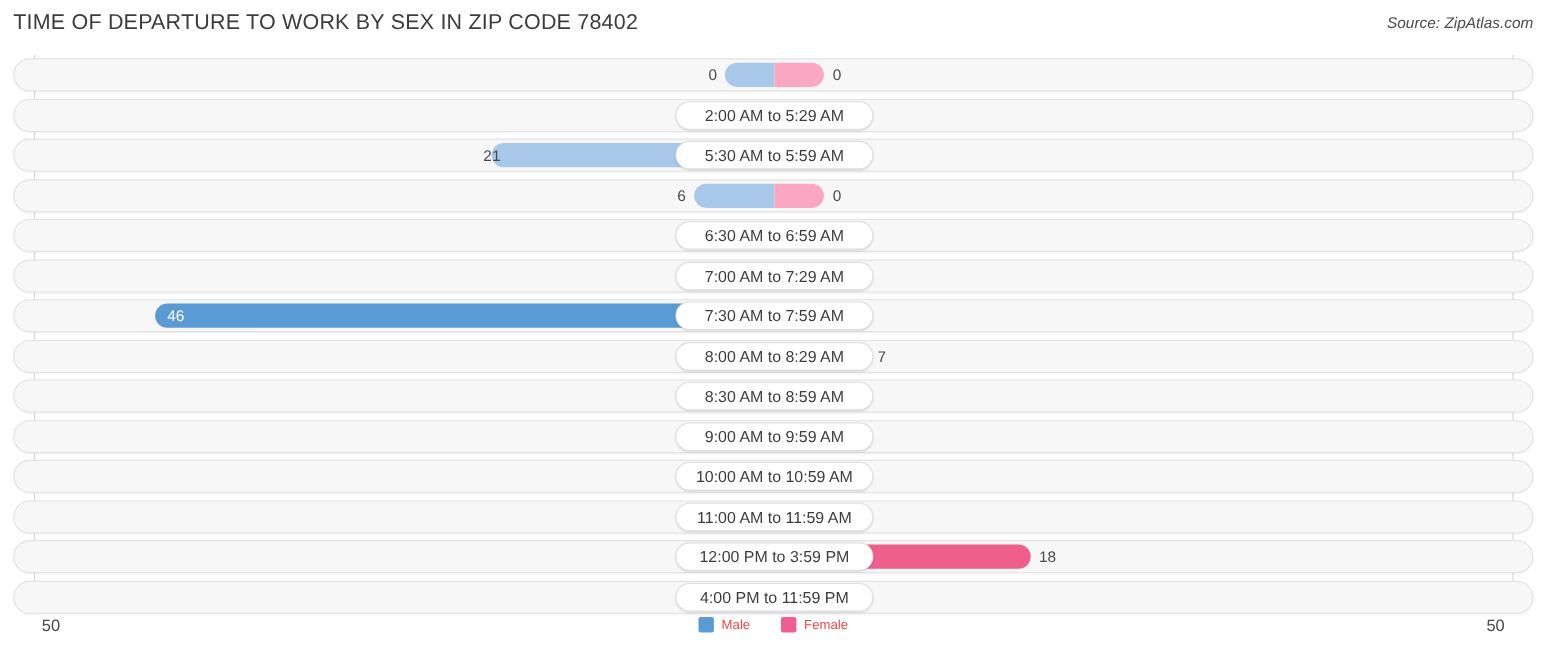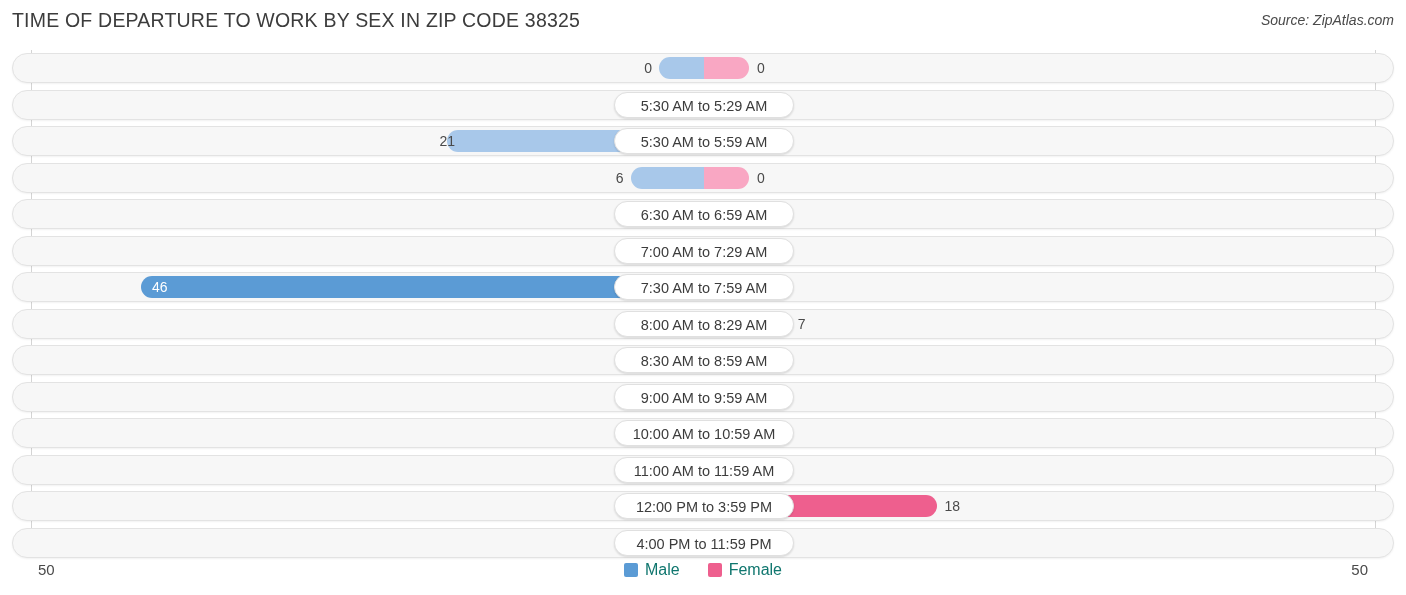--- a/index.html
+++ b/index.html
@@ -158,29 +158,29 @@
   .legend-swatch {
     display: inline-block;
     vertical-align: middle;
     width: 14px; height: 14px;
     border-radius: 2px;
   }
   .legend-text {
     display: inline-block;
     vertical-align: middle;
     margin-left: 7px;
-    font-size: 16px;
-    color: #0f766e;
+    font-size: 12px;
+    color: #ef4444;
   }
 </style>
 </head>
 <body>
 
 <div id="header">
-  <div id="chart-title">TIME OF DEPARTURE TO WORK BY SEX IN ZIP CODE 38325</div>
+  <div id="chart-title">TIME OF DEPARTURE TO WORK BY SEX IN ZIP CODE 78402</div>
   <div id="source-label">Source: ZipAtlas.com</div>
 </div>
 
 <div id="plot">
   <div class="axis-line" id="axis-left"></div>
   <div class="axis-line" id="axis-right"></div>
   <div id="rows-container">
       <div class="row" style="top: 3px;">
         <div class="row-inner">
           <div class="bar bar-male" style="left: 646px; width: 45px;"></div>
@@ -188,21 +188,21 @@
           <div class="val val-male" style="left: 594px; width: 45px;">0</div>
           <div class="val val-female" style="left: 744px; width: 45px;">0</div>
         </div>
       </div>
       <div class="row" style="top: 39.52px;">
         <div class="row-inner">
           <div class="bar bar-male" style="left: 646px; width: 45px;"></div>
           <div class="bar bar-female" style="left: 691px; width: 45px;"></div>
           <div class="val val-male" style="left: 594px; width: 45px;">0</div>
           <div class="val val-female" style="left: 744px; width: 45px;">0</div>
-          <div class="pill" style="left: 601px; width: 180px;">5:30 AM to 5:29 AM</div>
+          <div class="pill" style="left: 601px; width: 180px;">2:00 AM to 5:29 AM</div>
         </div>
       </div>
       <div class="row" style="top: 76.04px;">
         <div class="row-inner">
           <div class="bar bar-male" style="left: 433.96px; width: 257.04px;"></div>
           <div class="bar bar-female" style="left: 691px; width: 45px;"></div>
           <div class="val val-male" style="left: 397px; width: 45px;">21</div>
           <div class="val val-female" style="left: 744px; width: 45px;">0</div>
           <div class="pill" style="left: 601px; width: 180px;">5:30 AM to 5:59 AM</div>
         </div>

